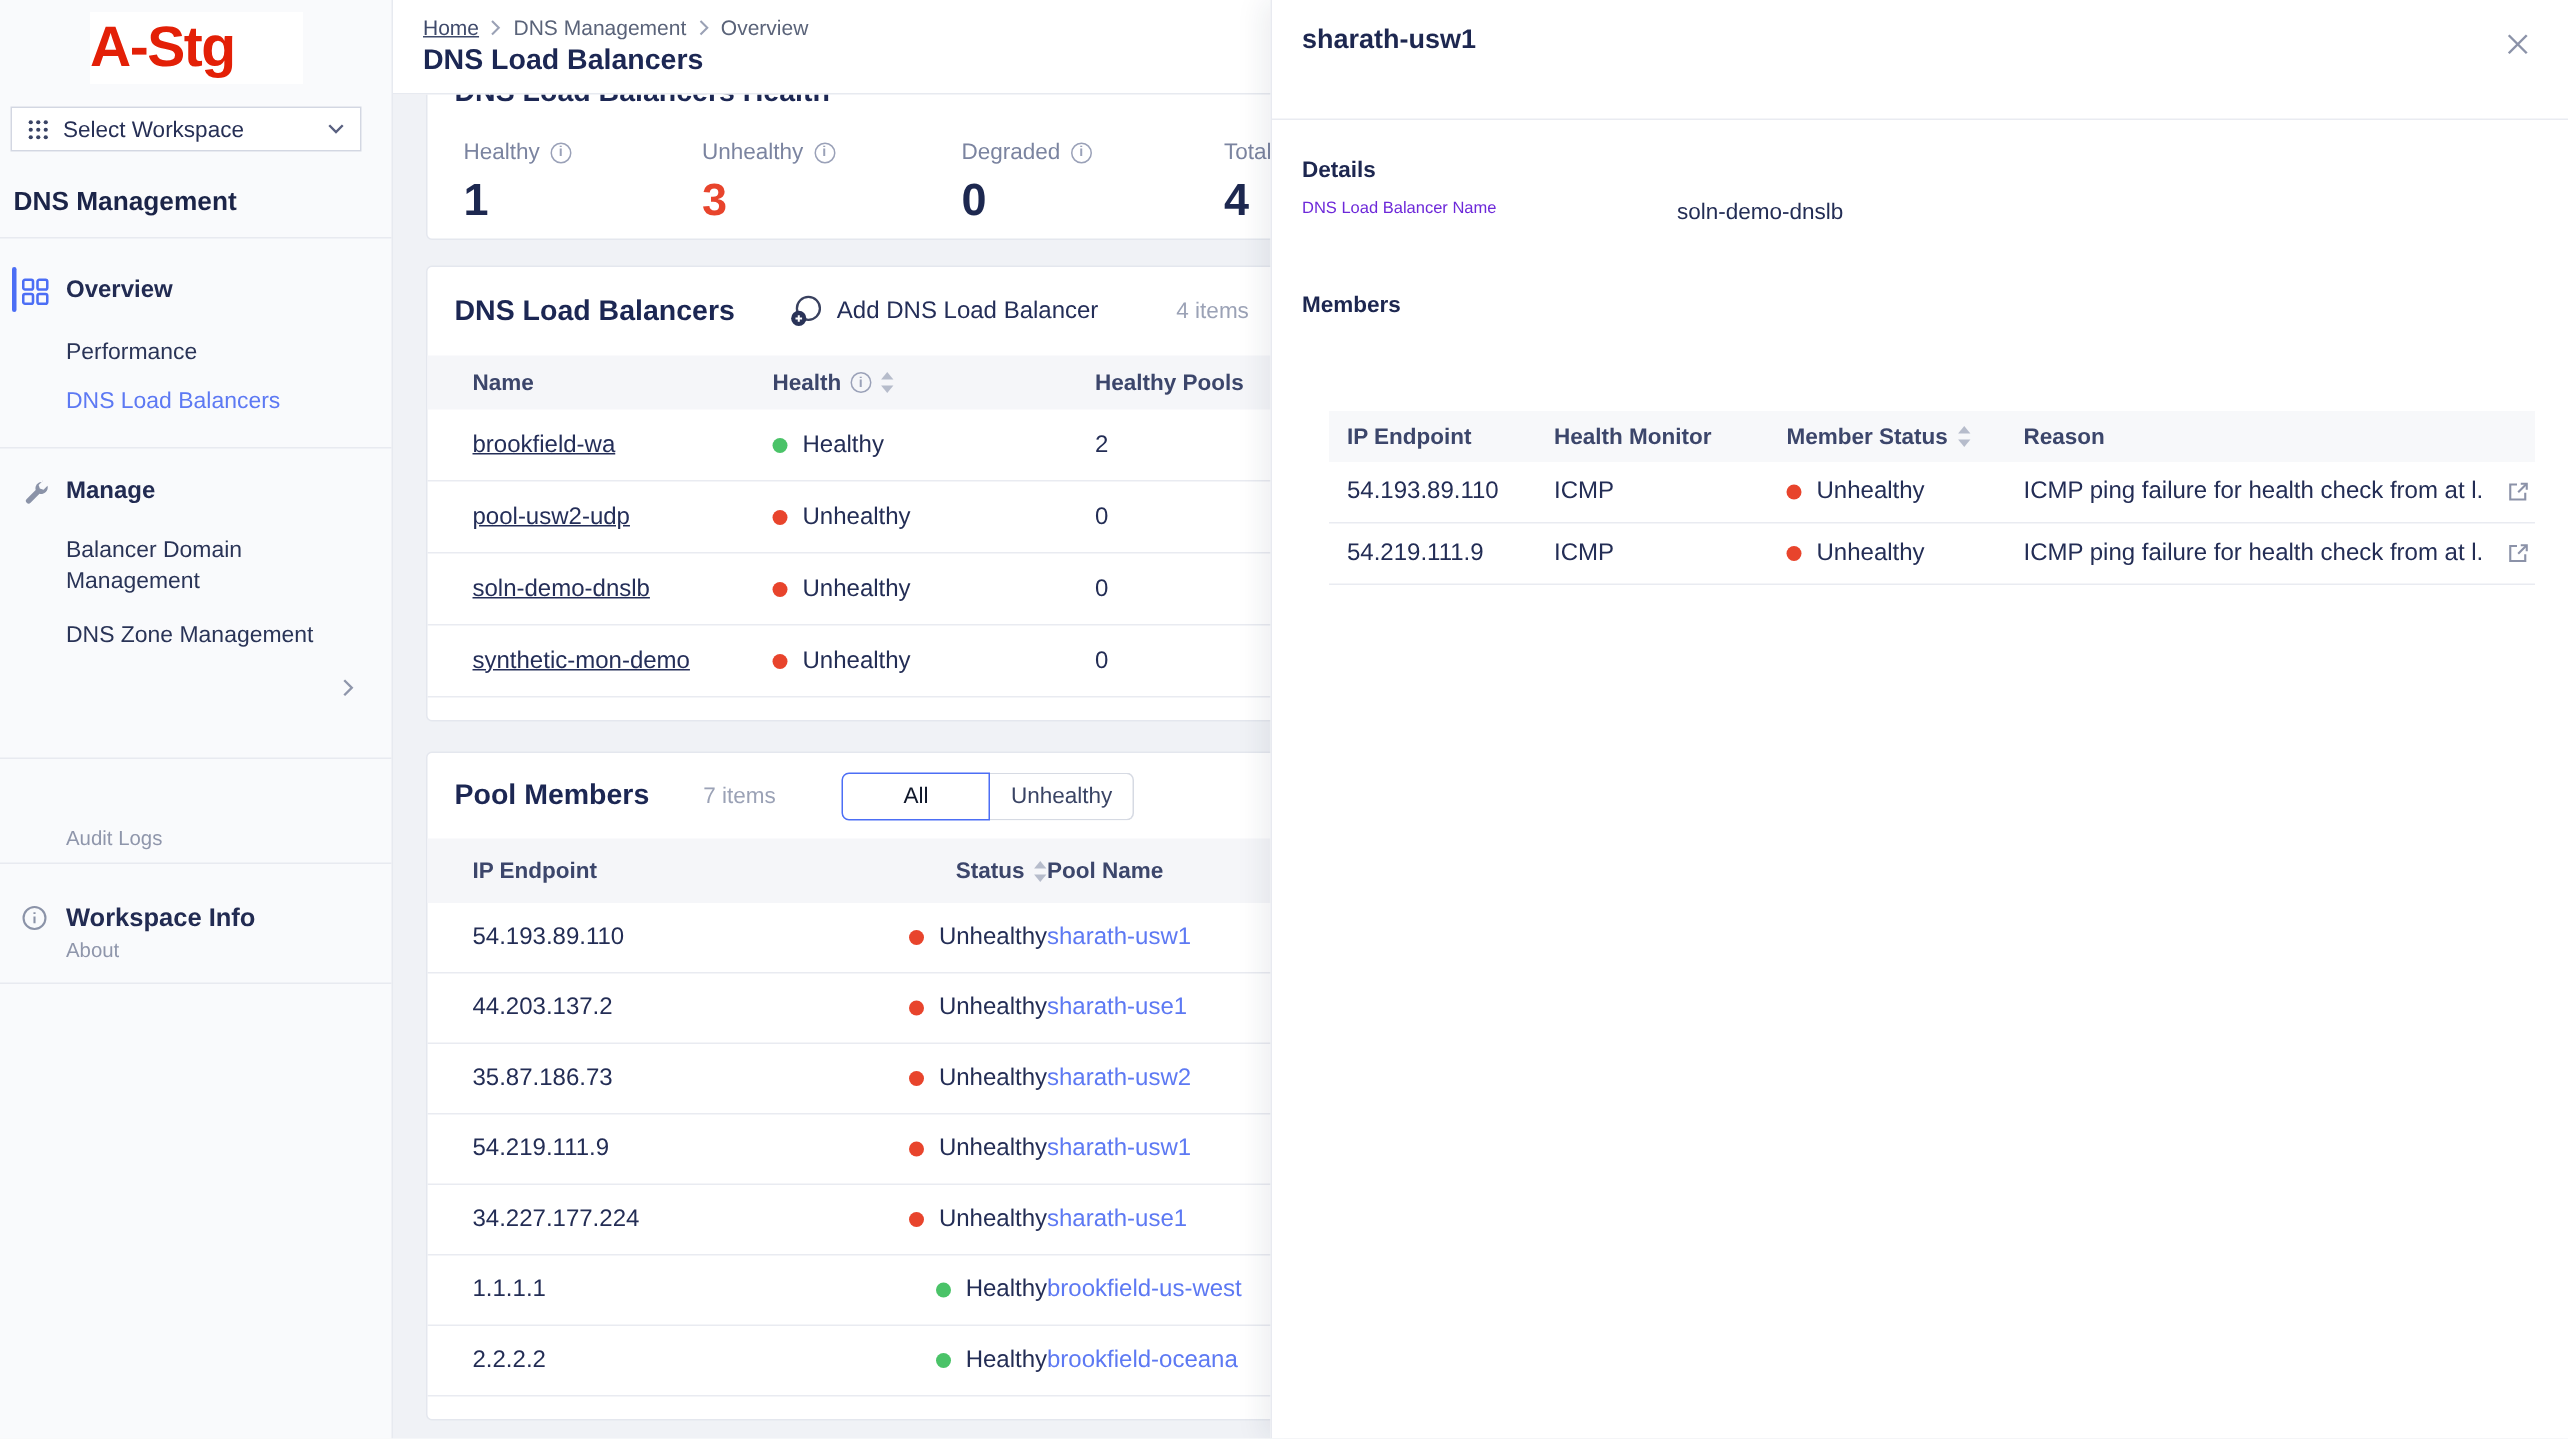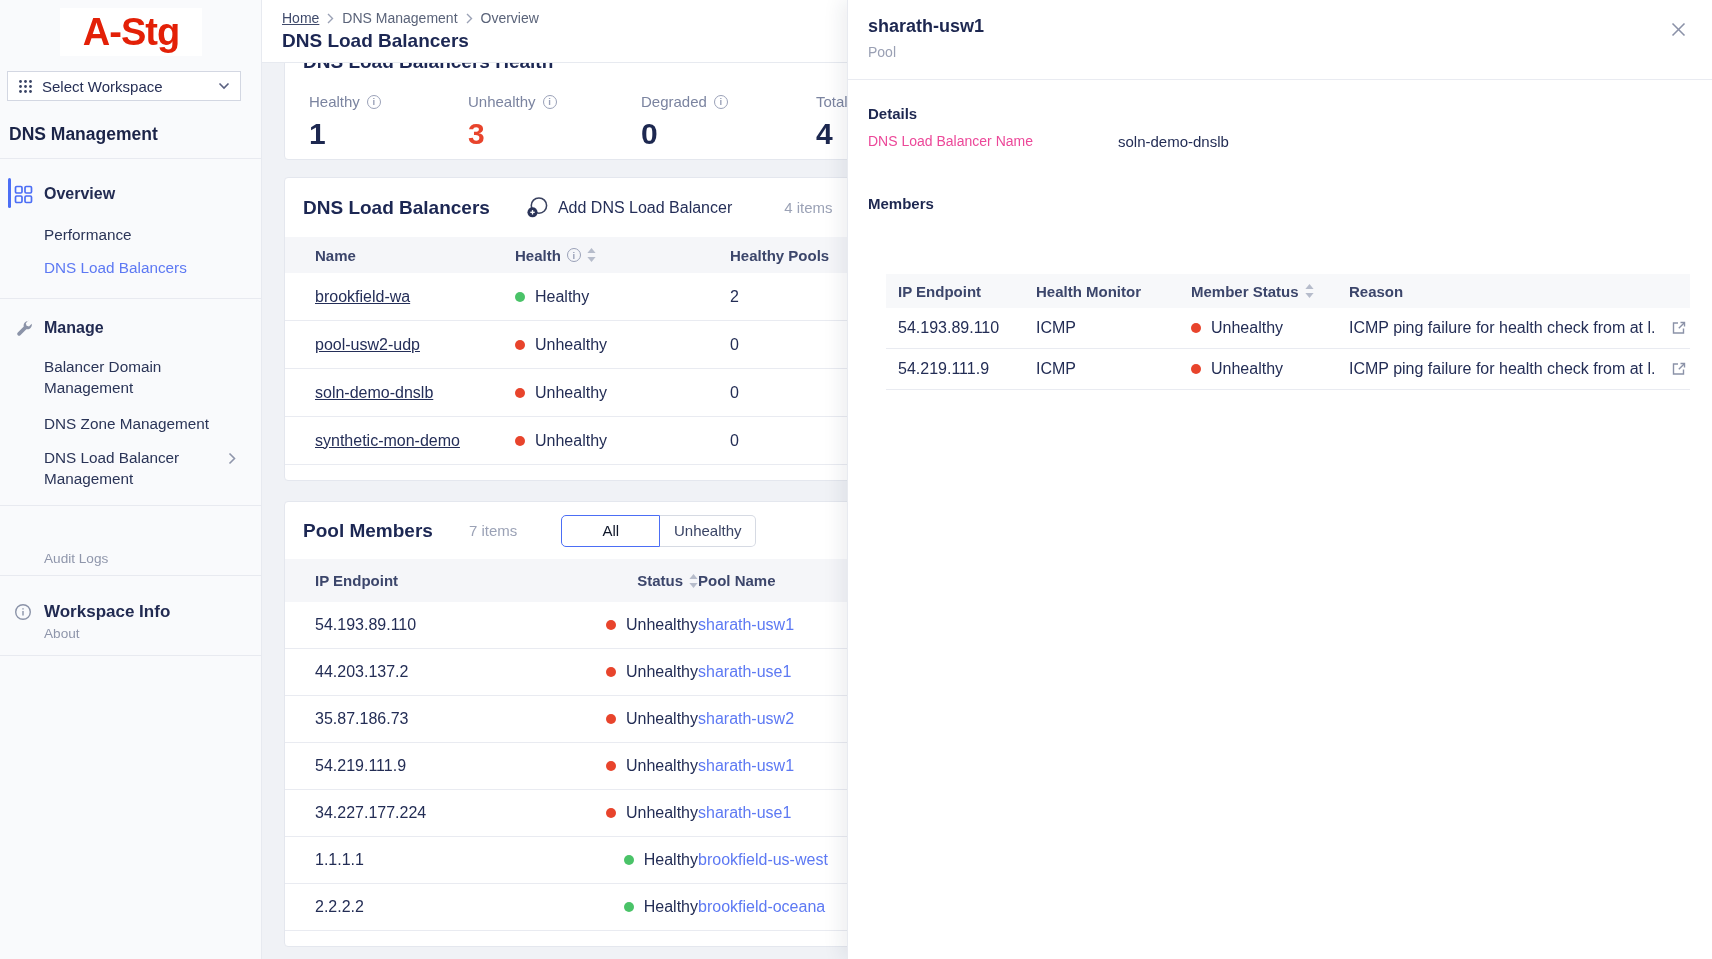--- a/index.html
+++ b/index.html
@@ -1,21 +1,21 @@
 <!DOCTYPE html>
 <html><head>
 <meta charset="utf-8">
 <style>
   * { margin:0; padding:0; box-sizing:border-box; }
   html,body { width:1712px; height:959px; overflow:hidden; }
   body { font-family:"Liberation Sans","DejaVu Sans",sans-serif; background:#f0f2f6; position:relative; color:#232d55; }
 
   
   #sidebar { position:absolute; left:0; top:0; width:262px; height:100%; background:#f9fafc; border-right:1px solid #e7eaf0; z-index:6; }
-  .logo-box { position:absolute; top:8px; left:60px; width:142px; height:48px; background:#fff; display:flex; align-items:center; justify-content:center; }
+  .logo-box { position:absolute; top:8px; left:60px; width:142px; height:48px; background:#fff; display:flex; align-items:center; justify-content:flex-start; }
   .logo-text { font-size:38px; font-weight:700; color:#e32007; letter-spacing:-1px; }
   .ws-select { position:absolute; top:71px; left:7px; width:234px; height:30px; background:#fff; border:1px solid #d3d7e2; border-radius:0; display:flex; align-items:center; padding:0 10px; cursor:pointer; }
   .ws-select .lbl { font-size:15px; color:#262f55; margin-left:9px; flex:1; }
   .side-title { position:absolute; top:124px; left:9px; font-size:17.5px; font-weight:700; color:#1b2448; }
   .side-div { position:absolute; left:0; width:100%; height:1px; background:#e8eaf0; }
   .nav-row { position:absolute; left:0; width:100%; display:flex; align-items:center; cursor:pointer; }
   .nav-ico { position:absolute; left:14px; width:20px; display:flex; }
   .nav-main-label { position:absolute; left:44px; font-size:16px; font-weight:600; color:#222b52; }
   .nav-sub { position:absolute; left:44px; font-size:15.3px; color:#2a3457; cursor:pointer; width:178px; line-height:21px; }
   .nav-sub.active { color:#5d79f3; }
@@ -79,21 +79,21 @@
 
   
   #drawer { position:absolute; left:847px; top:0; right:0; bottom:0; background:#fff; border-left:1px solid #e8eaf0; box-shadow:-6px 0 18px rgba(30,35,60,0.08); z-index:10; }
   .drawer-head { position:relative; height:80px; border-bottom:1px solid #e9ebf1; padding:16px 0 0 20px; }
   .drawer-title { font-size:18px; font-weight:600; color:#1d2750; }
   .drawer-sub { margin-top:7px; font-size:14px; color:#9aa0b4; }
   .close-btn { position:absolute; top:22px; right:26px; cursor:pointer; display:flex; }
   .section-label { font-size:15px; font-weight:700; color:#1d2750; }
   .details-label { position:absolute; top:105px; left:20px; }
   .detail-row { position:absolute; top:133px; left:20px; display:flex; }
-  .detail-key { width:250px; font-size:14px; color:#ec4899; }
+  .detail-key { width:250px; font-size:11px; color:#6d28d9; }
   .detail-val { font-size:15px; color:#232d55; }
   .members-label { position:absolute; top:195px; left:20px; }
   .members-controls { position:absolute; top:222px; left:20px; right:22px; height:34px; display:flex; align-items:center; }
   .m-count { font-size:15px; color:#9aa0b4; }
   .search-box { margin-left:auto; width:178px; height:34px; border:1px solid #cfd4e0; border-radius:6px; display:flex; align-items:center; padding:0 10px; background:#fff; }
   .search-box input { border:none; outline:none; width:120px; margin-left:8px; font-size:15px; color:#3a4465; font-family:"Liberation Sans","DejaVu Sans",sans-serif; background:transparent; }
   .search-box input::placeholder { color:#9aa0b4; }
   .gear { margin-left:18px; font-size:20px; color:#848ca5; cursor:pointer; line-height:1; }
   .m-table { position:absolute; top:274px; left:38px; right:22px; }
   .m-head { display:flex; align-items:center; height:34px; background:#f7f8fa; }
@@ -162,21 +162,20 @@
   <div class="nav-row" style="top:315px;height:26px">
     <span class="nav-ico">
       <svg width="19" height="19" viewBox="0 0 20 20" fill="#8b93a8">
         <path d="M14.8 2.2a4.6 4.6 0 0 0-4.5 5.8L4 14.3a1.9 1.9 0 0 0 2.7 2.7l6.3-6.3a4.6 4.6 0 0 0 5.6-5.6l-2.8 2.8-2.6-.8-.8-2.6 2.8-2.8c-.2-.1-.3-.1-.4-.1z"></path>
       </svg>
     </span>
     <span class="nav-main-label">Manage</span>
   </div>
   <div class="nav-sub" style="top:356px">Balancer Domain Management</div>
   <div class="nav-sub" style="top:413px">DNS Zone Management</div>
-  <div class="nav-sub" style="top:447px">DNS Load Balancer Management</div>
   <div style="position:absolute;left:228px;top:452px">
     <svg width="8" height="13" viewBox="0 0 8 13" fill="none" stroke="#8f96ab" stroke-width="1.6">
         <polyline points="1.5,1.5 6.5,6.5 1.5,11.5"></polyline>
       </svg>
   </div>
 
   <div class="side-div" style="top:505px"></div>
 
   <div class="nav-gray" style="top:551px">Audit Logs</div>
 
@@ -408,21 +407,20 @@
         </span>
       <span>Overview</span>
     </div>
     <div class="page-title">DNS Load Balancers</div>
   </div>
 </div>
 
 <div id="drawer">
   <div class="drawer-head">
     <div class="drawer-title">sharath-usw1</div>
-    <div class="drawer-sub">Pool</div>
     <span class="close-btn">
       <svg width="15" height="15" viewBox="0 0 15 15" stroke="#8b92a8" stroke-width="1.6">
           <line x1="1.5" y1="1.5" x2="13.5" y2="13.5"></line>
           <line x1="13.5" y1="1.5" x2="1.5" y2="13.5"></line>
         </svg>
     </span>
   </div>
 
   <div class="section-label details-label">Details</div>
   <div class="detail-row">

